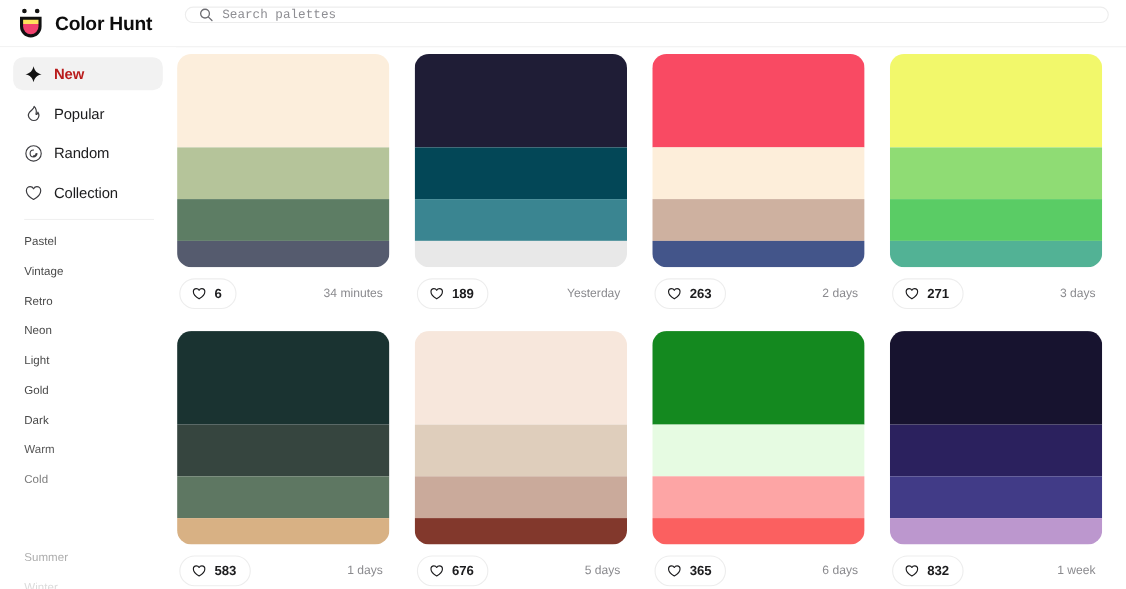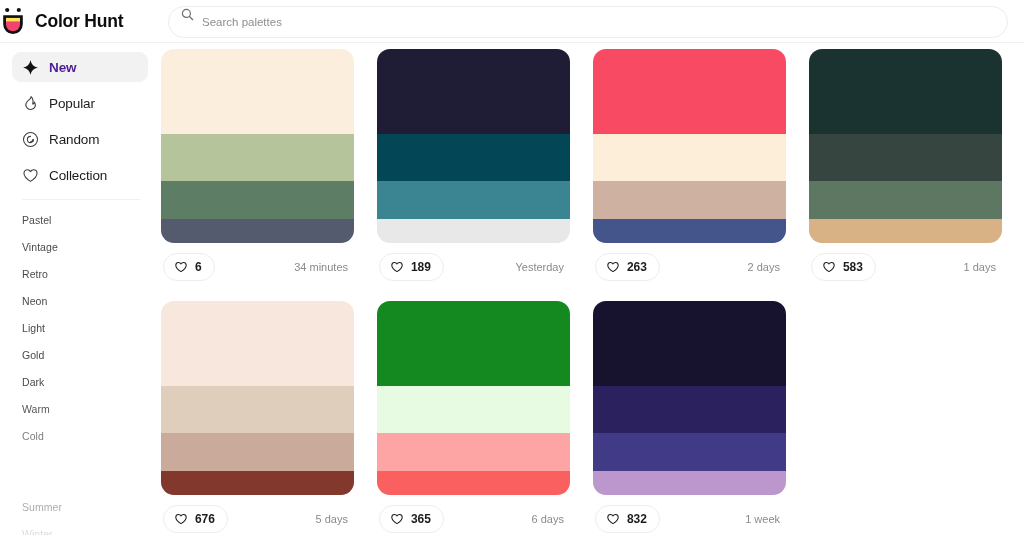--- a/index.html
+++ b/index.html
@@ -16,40 +16,42 @@
   .header {
     position: absolute; top: 0; left: 0;
     width: 1024px; height: 43px;
     background: #ffffff;
     border-bottom: 1px solid #f0f0f0;
     display: flex; align-items: center;
   }
   .brand {
     display: flex; align-items: center;
     gap: 9px;
+    padding-left: 15px;
     width: 160px;
   }
   .logo-mark { width: 26px; height: 28px; display: block; flex: 0 0 auto; }
   .brand-name {
     font-size: 17.5px; font-weight: bold; color: #0d0d0d;
     letter-spacing: -0.2px; white-space: nowrap;
   }
   .search-wrap {
     margin-left: 8px;
     width: 840px; height: 30px;
     position: relative;
   }
   .search-box {
-    width: 100%; height: 32px;
+    width: 100%; height: 15px;
     border: 1px solid #ededed;
     border-radius: 16px;
     background: #ffffff;
-    display: flex; align-items: flex-start;
+    display: flex; align-items: flex-end;
     padding-left: 12px;
     gap: 8px;
+    font-family: Liberation Mono, monospace;
   }
   .search-icon { width: 13px; height: 13px; flex: 0 0 auto; display:block; }
   .search-input {
     border: none; outline: none; background: transparent;
     font-family: inherit; font-size: 11.5px; color: #333;
     width: 95%; height: 100%;
   }
   .search-input::placeholder { color: #8e8e93; }
 
   
@@ -63,21 +65,21 @@
     display: flex; align-items: center; gap: 10px;
     height: 30px; margin: 0 12px 6px 12px;
     padding-left: 10px;
     border-radius: 9px;
     cursor: pointer;
     color: #1c1c1e;
   }
   .nav-item.active { background: #f2f2f2; }
   .nav-item .nav-ico { width: 17px; height: 17px; flex:0 0 auto; display:block; }
   .nav-label { font-size: 13.5px; color: #1c1c1e; letter-spacing: -0.1px; }
-  .nav-item.active .nav-label { font-weight: bold; color: #4c1d95; }
+  .nav-item.active .nav-label { font-weight: bold; color: #b91c1c; }
 
   .nav-divider {
     height: 1px; background: #f0f0f0;
     margin: 9px 20px 6px 22px;
   }
 
   .tag-item {
     font-size: 10.5px;
     color: #4a4a4a;
     padding-left: 22px;
@@ -249,20 +251,37 @@
             <span class="heart-ico"><svg viewBox="0 0 18 18" width="14" height="14">
                 <path d="M9 15.0 C9 15.0 2.3 11.1 2.3 6.8 C2.3 4.6 4.0 3.1 5.8 3.1 C7.1 3.1 8.4 3.9 9 5.0 C9.6 3.9 10.9 3.1 12.2 3.1 C14.0 3.1 15.7 4.6 15.7 6.8 C15.7 11.1 9 15.0 9 15.0 Z" fill="none" stroke="#1c1c1e" stroke-width="1.35" stroke-linejoin="round"></path>
               </svg></span>
             <span class="like-count">263</span>
           </div>
           <span class="time-text">2 days</span>
         </div>
       </div>
       <div class="card">
         <div class="swatches">
+          <div class="swatch" style="background: rgb(242, 248, 107); height: 85px;"></div>
+          <div class="swatch" style="background: rgb(143, 220, 116); height: 47px;"></div>
+          <div class="swatch" style="background: rgb(90, 204, 101); height: 38px;"></div>
+          <div class="swatch" style="background: rgb(82, 178, 149); height: 24px;"></div>
+        </div>
+        <div class="card-footer">
+          <div class="like-pill">
+            <span class="heart-ico"><svg viewBox="0 0 18 18" width="14" height="14">
+                <path d="M9 15.0 C9 15.0 2.3 11.1 2.3 6.8 C2.3 4.6 4.0 3.1 5.8 3.1 C7.1 3.1 8.4 3.9 9 5.0 C9.6 3.9 10.9 3.1 12.2 3.1 C14.0 3.1 15.7 4.6 15.7 6.8 C15.7 11.1 9 15.0 9 15.0 Z" fill="none" stroke="#1c1c1e" stroke-width="1.35" stroke-linejoin="round"></path>
+              </svg></span>
+            <span class="like-count">271</span>
+          </div>
+          <span class="time-text">3 days</span>
+        </div>
+      </div>
+      <div class="card">
+        <div class="swatches">
           <div class="swatch" style="background: rgb(26, 51, 49); height: 85px;"></div>
           <div class="swatch" style="background: rgb(54, 69, 63); height: 47px;"></div>
           <div class="swatch" style="background: rgb(94, 119, 98); height: 38px;"></div>
           <div class="swatch" style="background: rgb(216, 177, 132); height: 24px;"></div>
         </div>
         <div class="card-footer">
           <div class="like-pill">
             <span class="heart-ico"><svg viewBox="0 0 18 18" width="14" height="14">
                 <path d="M9 15.0 C9 15.0 2.3 11.1 2.3 6.8 C2.3 4.6 4.0 3.1 5.8 3.1 C7.1 3.1 8.4 3.9 9 5.0 C9.6 3.9 10.9 3.1 12.2 3.1 C14.0 3.1 15.7 4.6 15.7 6.8 C15.7 11.1 9 15.0 9 15.0 Z" fill="none" stroke="#1c1c1e" stroke-width="1.35" stroke-linejoin="round"></path>
               </svg></span>

